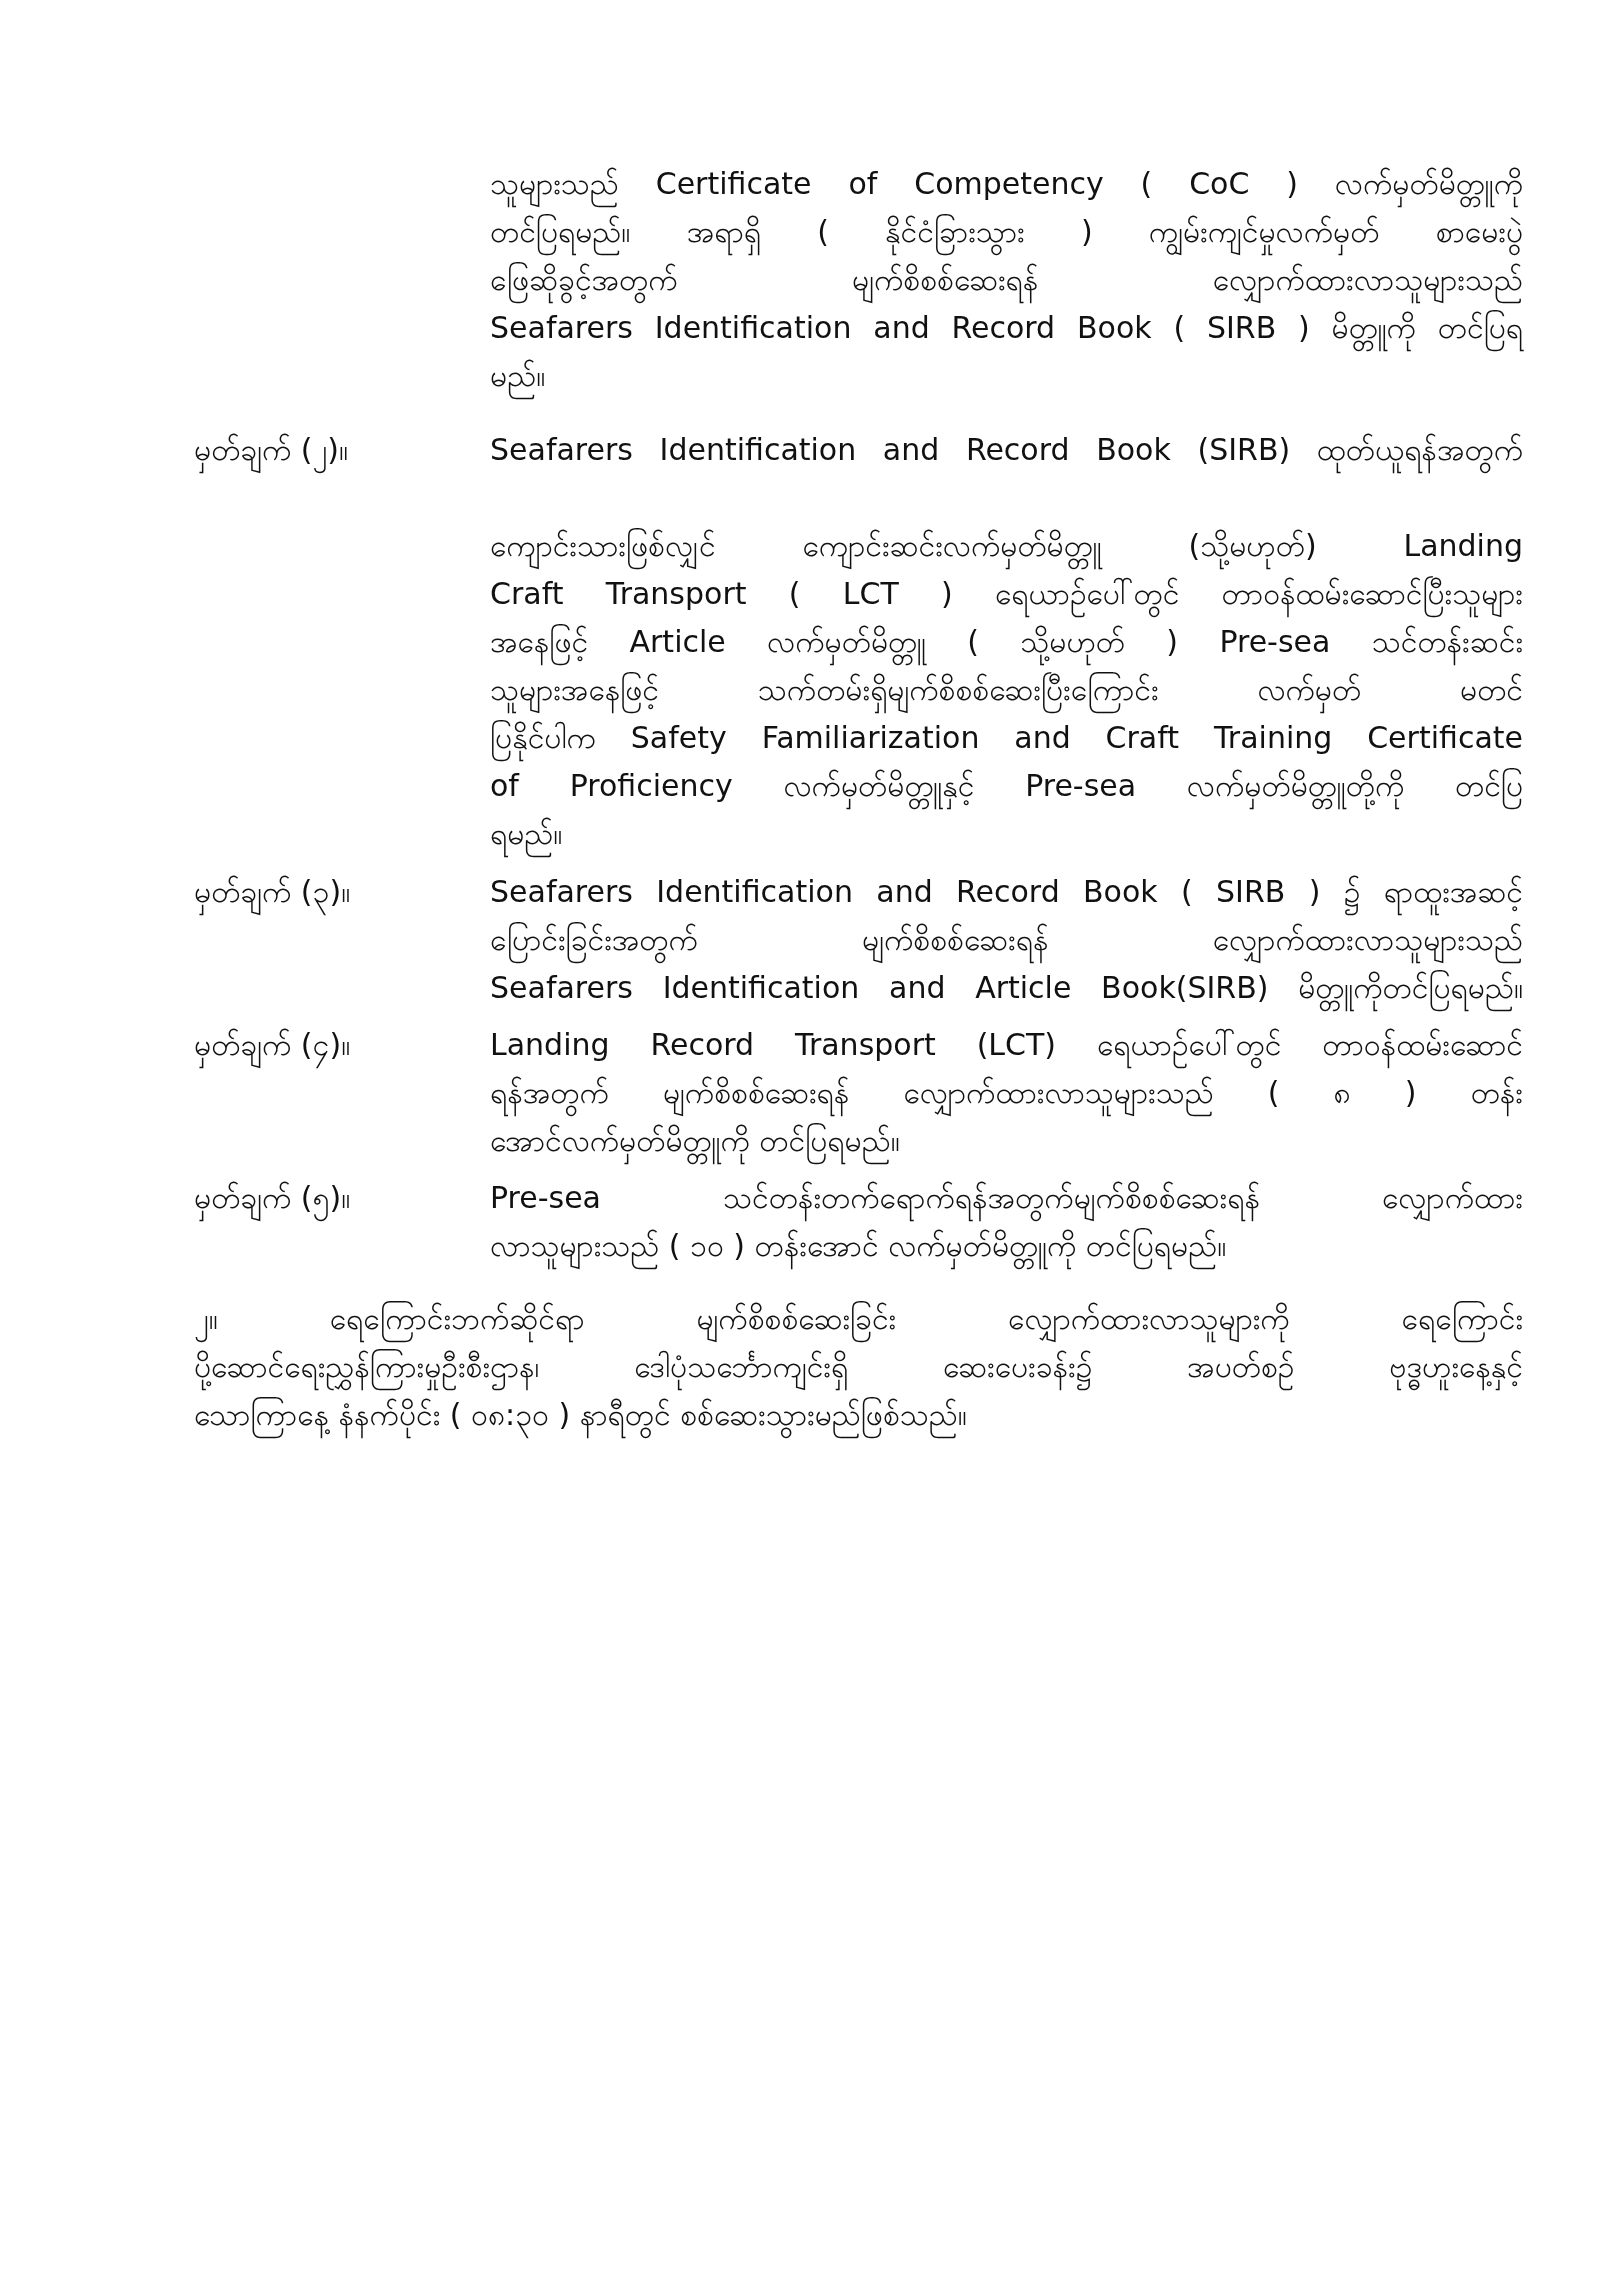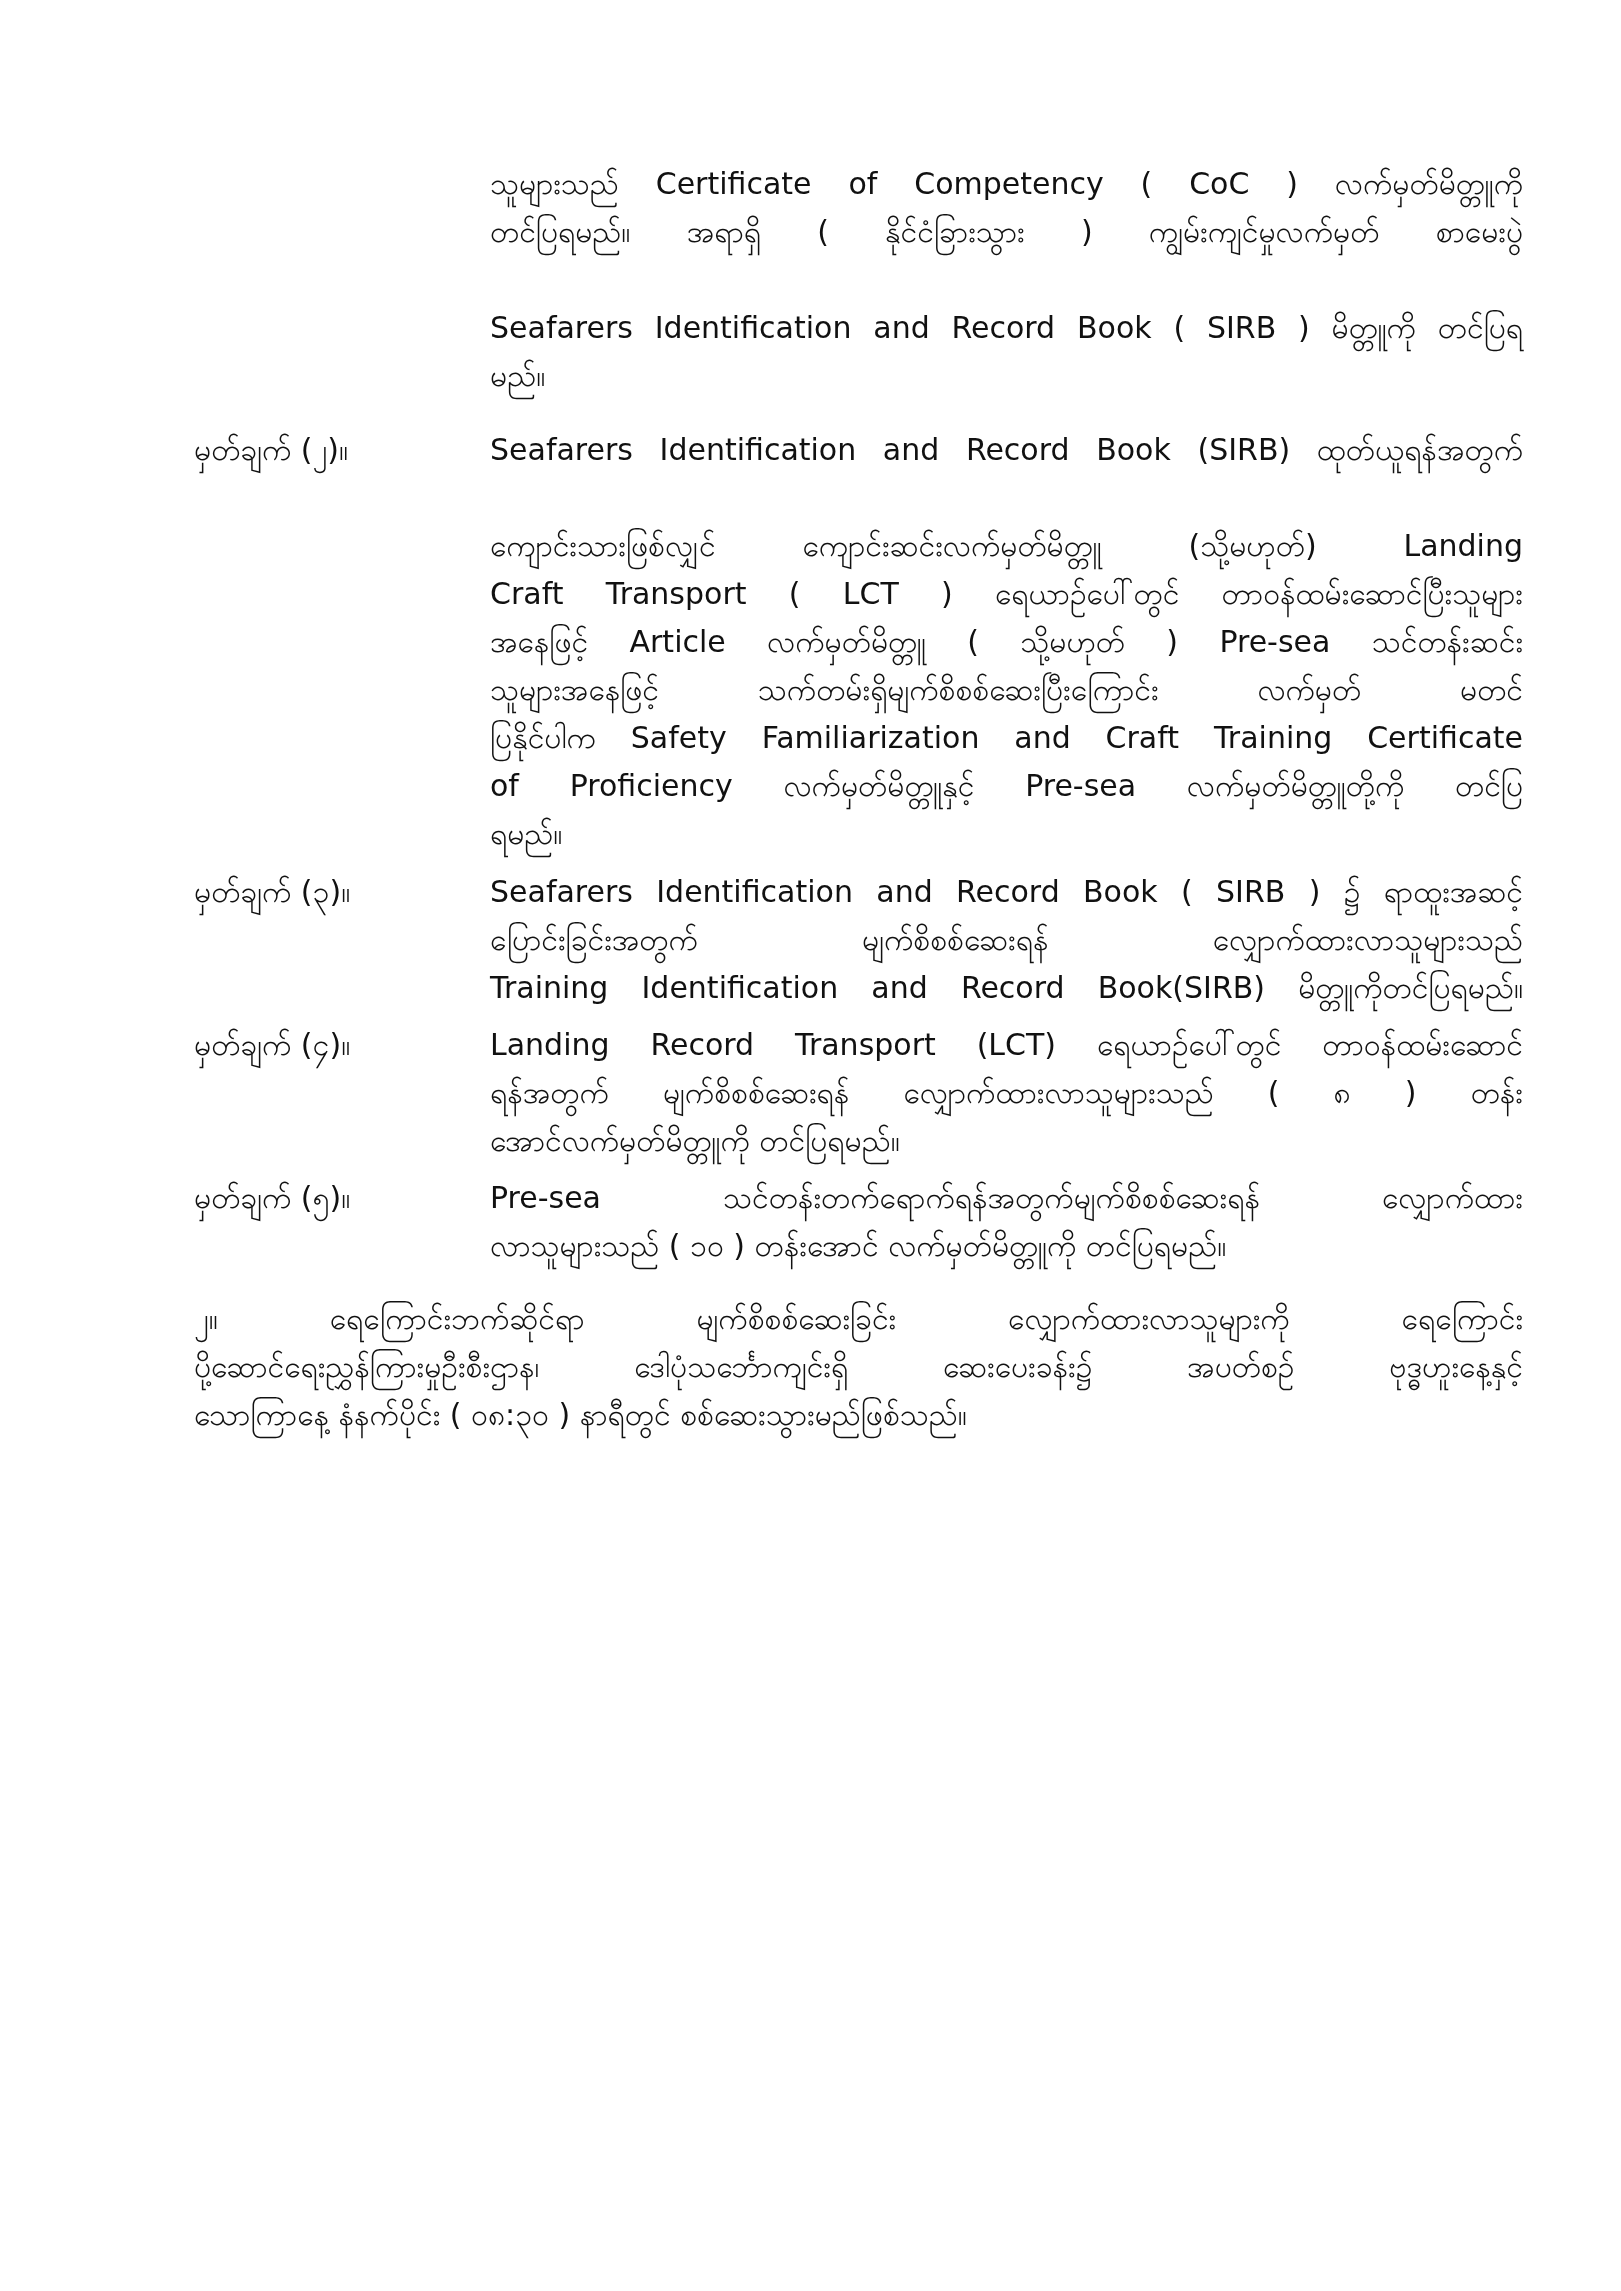--- a/index.html
+++ b/index.html
@@ -17,37 +17,38 @@
   .left { left: 490px; }
   .lab { left: 194px; }
 </style>
 </head>
 <body>
 
 <div class="page">
 
   <div class="line j" style="top:129px">သူများသည် Certificate of Competency ( CoC ) လက်မှတ်မိတ္တူကို</div>
   <div class="line j" style="top:177px">တင်ပြရမည်။ အရာရှိ ( နိုင်ငံခြားသွား )  ကျွမ်းကျင်မှုလက်မှတ် စာမေးပွဲ</div>
+  <div class="line j" style="top:225px">ဖြေဆိုခွင့်အတွက်    မျက်စိစစ်ဆေးရန်    လျှောက်ထားလာသူများသည်</div>
   <div class="line j" style="top:273px">Seafarers Identification and Record Book ( SIRB ) မိတ္တူကို တင်ပြရ</div>
   <div class="line left" style="top:321px">မည်။</div>
 
   <div class="line lab" style="top:395px">မှတ်ချက် (၂)။</div>
   <div class="line j" style="top:395px">Seafarers Identification and Record Book (SIRB) ထုတ်ယူရန်အတွက်</div>
   <div class="line j" style="top:491px">ကျောင်းသားဖြစ်လျှင် ကျောင်းဆင်းလက်မှတ်မိတ္တူ (သို့မဟုတ်) Landing</div>
   <div class="line j" style="top:539px">Craft Transport ( LCT ) ရေယာဉ်ပေါ်တွင် တာဝန်ထမ်းဆောင်ပြီးသူများ</div>
   <div class="line j" style="top:587px">အနေဖြင့်  Article  လက်မှတ်မိတ္တူ ( သို့မဟုတ် ) Pre-sea သင်တန်းဆင်း</div>
   <div class="line j" style="top:635px">သူများအနေဖြင့်  သက်တမ်းရှိမျက်စိစစ်ဆေးပြီးကြောင်း လက်မှတ် မတင်</div>
   <div class="line j" style="top:683px">ပြနိုင်ပါက Safety Familiarization  and  Craft  Training  Certificate</div>
   <div class="line j" style="top:731px">of Proficiency လက်မှတ်မိတ္တူနှင့် Pre-sea  လက်မှတ်မိတ္တူတို့ကို တင်ပြ</div>
   <div class="line left" style="top:779px">ရမည်။</div>
 
   <div class="line lab" style="top:837px">မှတ်ချက် (၃)။</div>
   <div class="line j" style="top:837px">Seafarers  Identification  and  Record Book ( SIRB ) ၌ ရာထူးအဆင့်</div>
   <div class="line j" style="top:885px">ပြောင်းခြင်းအတွက်   မျက်စိစစ်ဆေးရန်    လျှောက်ထားလာသူများသည်</div>
-  <div class="line j" style="top:933px">Training Identification and Record Book(SIRB) မိတ္တူကိုတင်ပြရမည်။</div>
+  <div class="line j" style="top:933px">Seafarers Identification and Article Book(SIRB) မိတ္တူကိုတင်ပြရမည်။</div>
 
   <div class="line lab" style="top:990px">မှတ်ချက် (၄)။</div>
   <div class="line j" style="top:990px">Landing  Record  Transport  (LCT) ရေယာဉ်ပေါ်တွင် တာဝန်ထမ်းဆောင်</div>
   <div class="line j" style="top:1038px">ရန်အတွက် မျက်စိစစ်ဆေးရန်   လျှောက်ထားလာသူများသည် ( ၈ ) တန်း</div>
   <div class="line left" style="top:1086px">အောင်လက်မှတ်မိတ္တူကို တင်ပြရမည်။</div>
 
   <div class="line lab" style="top:1143px">မှတ်ချက် (၅)။</div>
   <div class="line j" style="top:1143px">Pre-sea သင်တန်းတက်ရောက်ရန်အတွက်မျက်စိစစ်ဆေးရန် လျှောက်ထား</div>
   <div class="line left" style="top:1191px">လာသူများသည်  ( ၁၀ )  တန်းအောင် လက်မှတ်မိတ္တူကို တင်ပြရမည်။</div>
 

